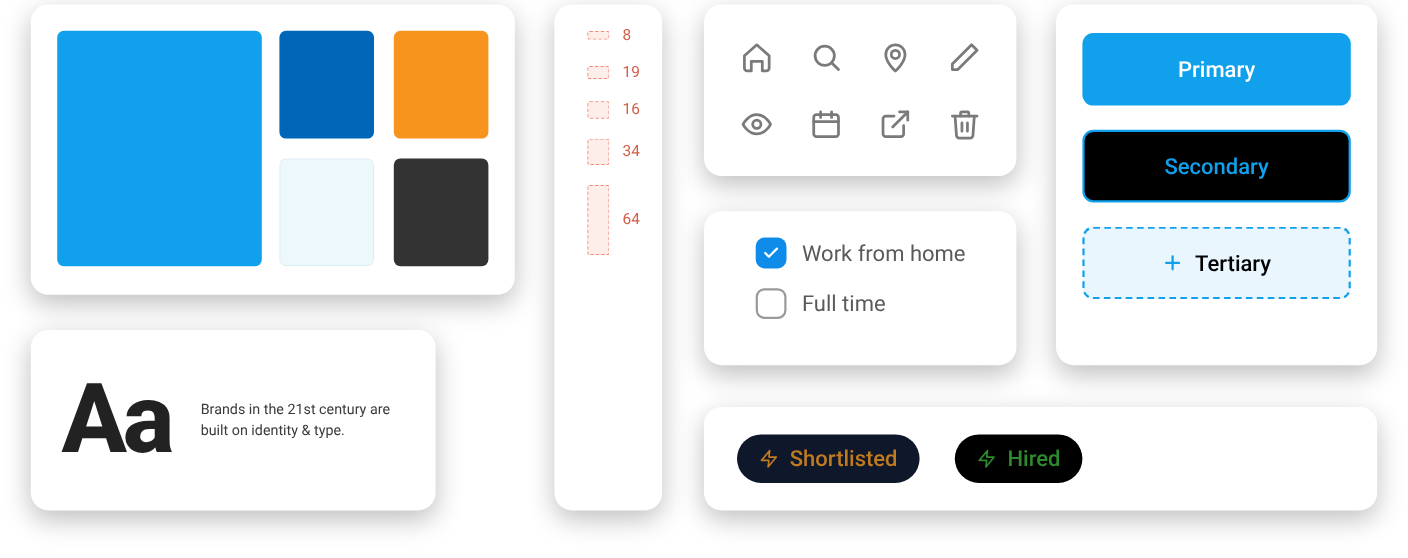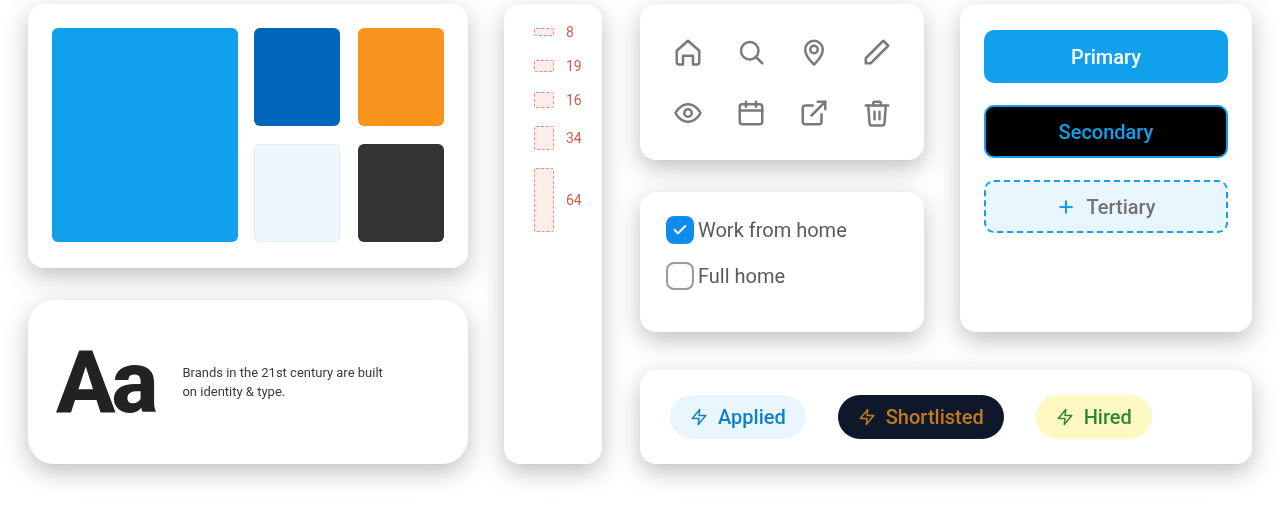--- a/index.html
+++ b/index.html
@@ -33,26 +33,25 @@
     display: grid;
     grid-template-columns: 86px 86px;
     grid-template-rows: 98px 98px;
     gap: 18px;
   }
   .swatch { border-radius: 6px; }
 
   
   .type-card {
     left: 28px; top: 300px;
-    width: 440px; height: 164px;
+    width: 368px; height: 164px;
     padding: 20px 28px;
     display: flex;
     align-items: center;
     gap: 28px;
-    border-radius: 26px;
   }
   .type-sample {
     font-size: 88px;
     font-weight: 800;
     line-height: 1;
     color: #222;
     letter-spacing: -4px;
   }
   .type-copy {
     font-size: 13px;
@@ -117,22 +116,23 @@
     width: 284px; height: 140px;
     padding: 24px 26px;
     display: flex;
     flex-direction: column;
     gap: 18px;
     overflow: hidden;
   }
   .check-row {
     display: flex;
     align-items: center;
-    gap: 4px;
+    gap: 14px;
     white-space: nowrap;
+    margin-left: 21px;
   }
   .checkbox {
     width: 28px; height: 28px;
     border-radius: 8px;
     flex-shrink: 0;
     display: flex;
     align-items: center;
     justify-content: center;
   }
   .checkbox.checked { background: #0f8ce9; }
@@ -142,33 +142,33 @@
   
   .buttons-card {
     left: 960px; top: 4px;
     width: 292px; height: 328px;
     padding: 26px 24px;
     display: flex;
     flex-direction: column;
     gap: 22px;
   }
   .btn {
-    height: 53px;
+    height: 66px;
     border-radius: 10px;
     font-size: 20px;
     font-weight: 500;
     display: flex;
     align-items: center;
     justify-content: center;
     gap: 10px;
     cursor: pointer;
   }
   .btn-primary { background: #11a0eb; color: #fff; }
   .btn-secondary { background: #000000; border: 2px solid #11a0eb; color: #11a0eb; }
-  .btn-tertiary { background: #e9f6fd; border: 2px dashed #11a0eb; color: #737373; }
+  .btn-tertiary { background: #e9f6fd; border: 2px dashed #11a0eb; color: #000000; }
 
   
   .tags-card {
     left: 640px; top: 370px;
     width: 612px; height: 94px;
     padding: 0 30px;
     display: flex;
     align-items: center;
     gap: 32px;
   }
@@ -176,21 +176,21 @@
     display: flex;
     align-items: center;
     gap: 10px;
     padding: 10px 20px;
     border-radius: 999px;
     font-size: 20px;
     font-weight: 500;
   }
   .tag-blue { background: #eaf6fd; color: #1180c9; }
   .tag-orange { background: #0f172a; color: #c07a1f; }
-  .tag-green { background: #fef9c3; color: #2e8a2e; }
+  .tag-green { background: #000000; color: #2e8a2e; }
   .bolt {
     width: 18px; height: 18px;
     stroke-width: 2;
     fill: none;
     stroke-linecap: round;
     stroke-linejoin: round;
   }
 </style>
 </head>
 <body>
@@ -275,43 +275,37 @@
   <div class="check-row">
     <div class="checkbox checked">
       <svg width="16" height="16" viewBox="0 0 24 24" fill="none" stroke="#fff" stroke-width="3" stroke-linecap="round" stroke-linejoin="round">
           <polyline points="20 6 9 17 4 12"></polyline>
         </svg>
     </div>
     <span class="check-label">Work from home</span>
   </div>
   <div class="check-row">
     <div class="checkbox unchecked"></div>
-    <span class="check-label">Full home</span>
+    <span class="check-label">Full time</span>
   </div>
 </div>
 
 <div class="card buttons-card">
   <div class="btn btn-primary">Primary</div>
   <div class="btn btn-secondary">Secondary</div>
   <div class="btn btn-tertiary">
     <svg width="20" height="20" viewBox="0 0 24 24" fill="none" stroke="#11a0eb" stroke-width="2.5" stroke-linecap="round">
         <line x1="12" y1="5" x2="12" y2="19"></line>
         <line x1="5" y1="12" x2="19" y2="12"></line>
       </svg>
     <span>Tertiary</span>
   </div>
 </div>
 
 <div class="card tags-card">
-  <div class="tag tag-blue">
-    <svg class="bolt" viewBox="0 0 24 24" stroke="#1180c9">
-        <polygon points="13 2 3 14 12 14 11 22 21 10 12 10 13 2"></polygon>
-      </svg>
-    <span>Applied</span>
-  </div>
   <div class="tag tag-orange">
     <svg class="bolt" viewBox="0 0 24 24" stroke="#c07a1f">
         <polygon points="13 2 3 14 12 14 11 22 21 10 12 10 13 2"></polygon>
       </svg>
     <span>Shortlisted</span>
   </div>
   <div class="tag tag-green">
     <svg class="bolt" viewBox="0 0 24 24" stroke="#2e8a2e">
         <polygon points="13 2 3 14 12 14 11 22 21 10 12 10 13 2"></polygon>
       </svg>

